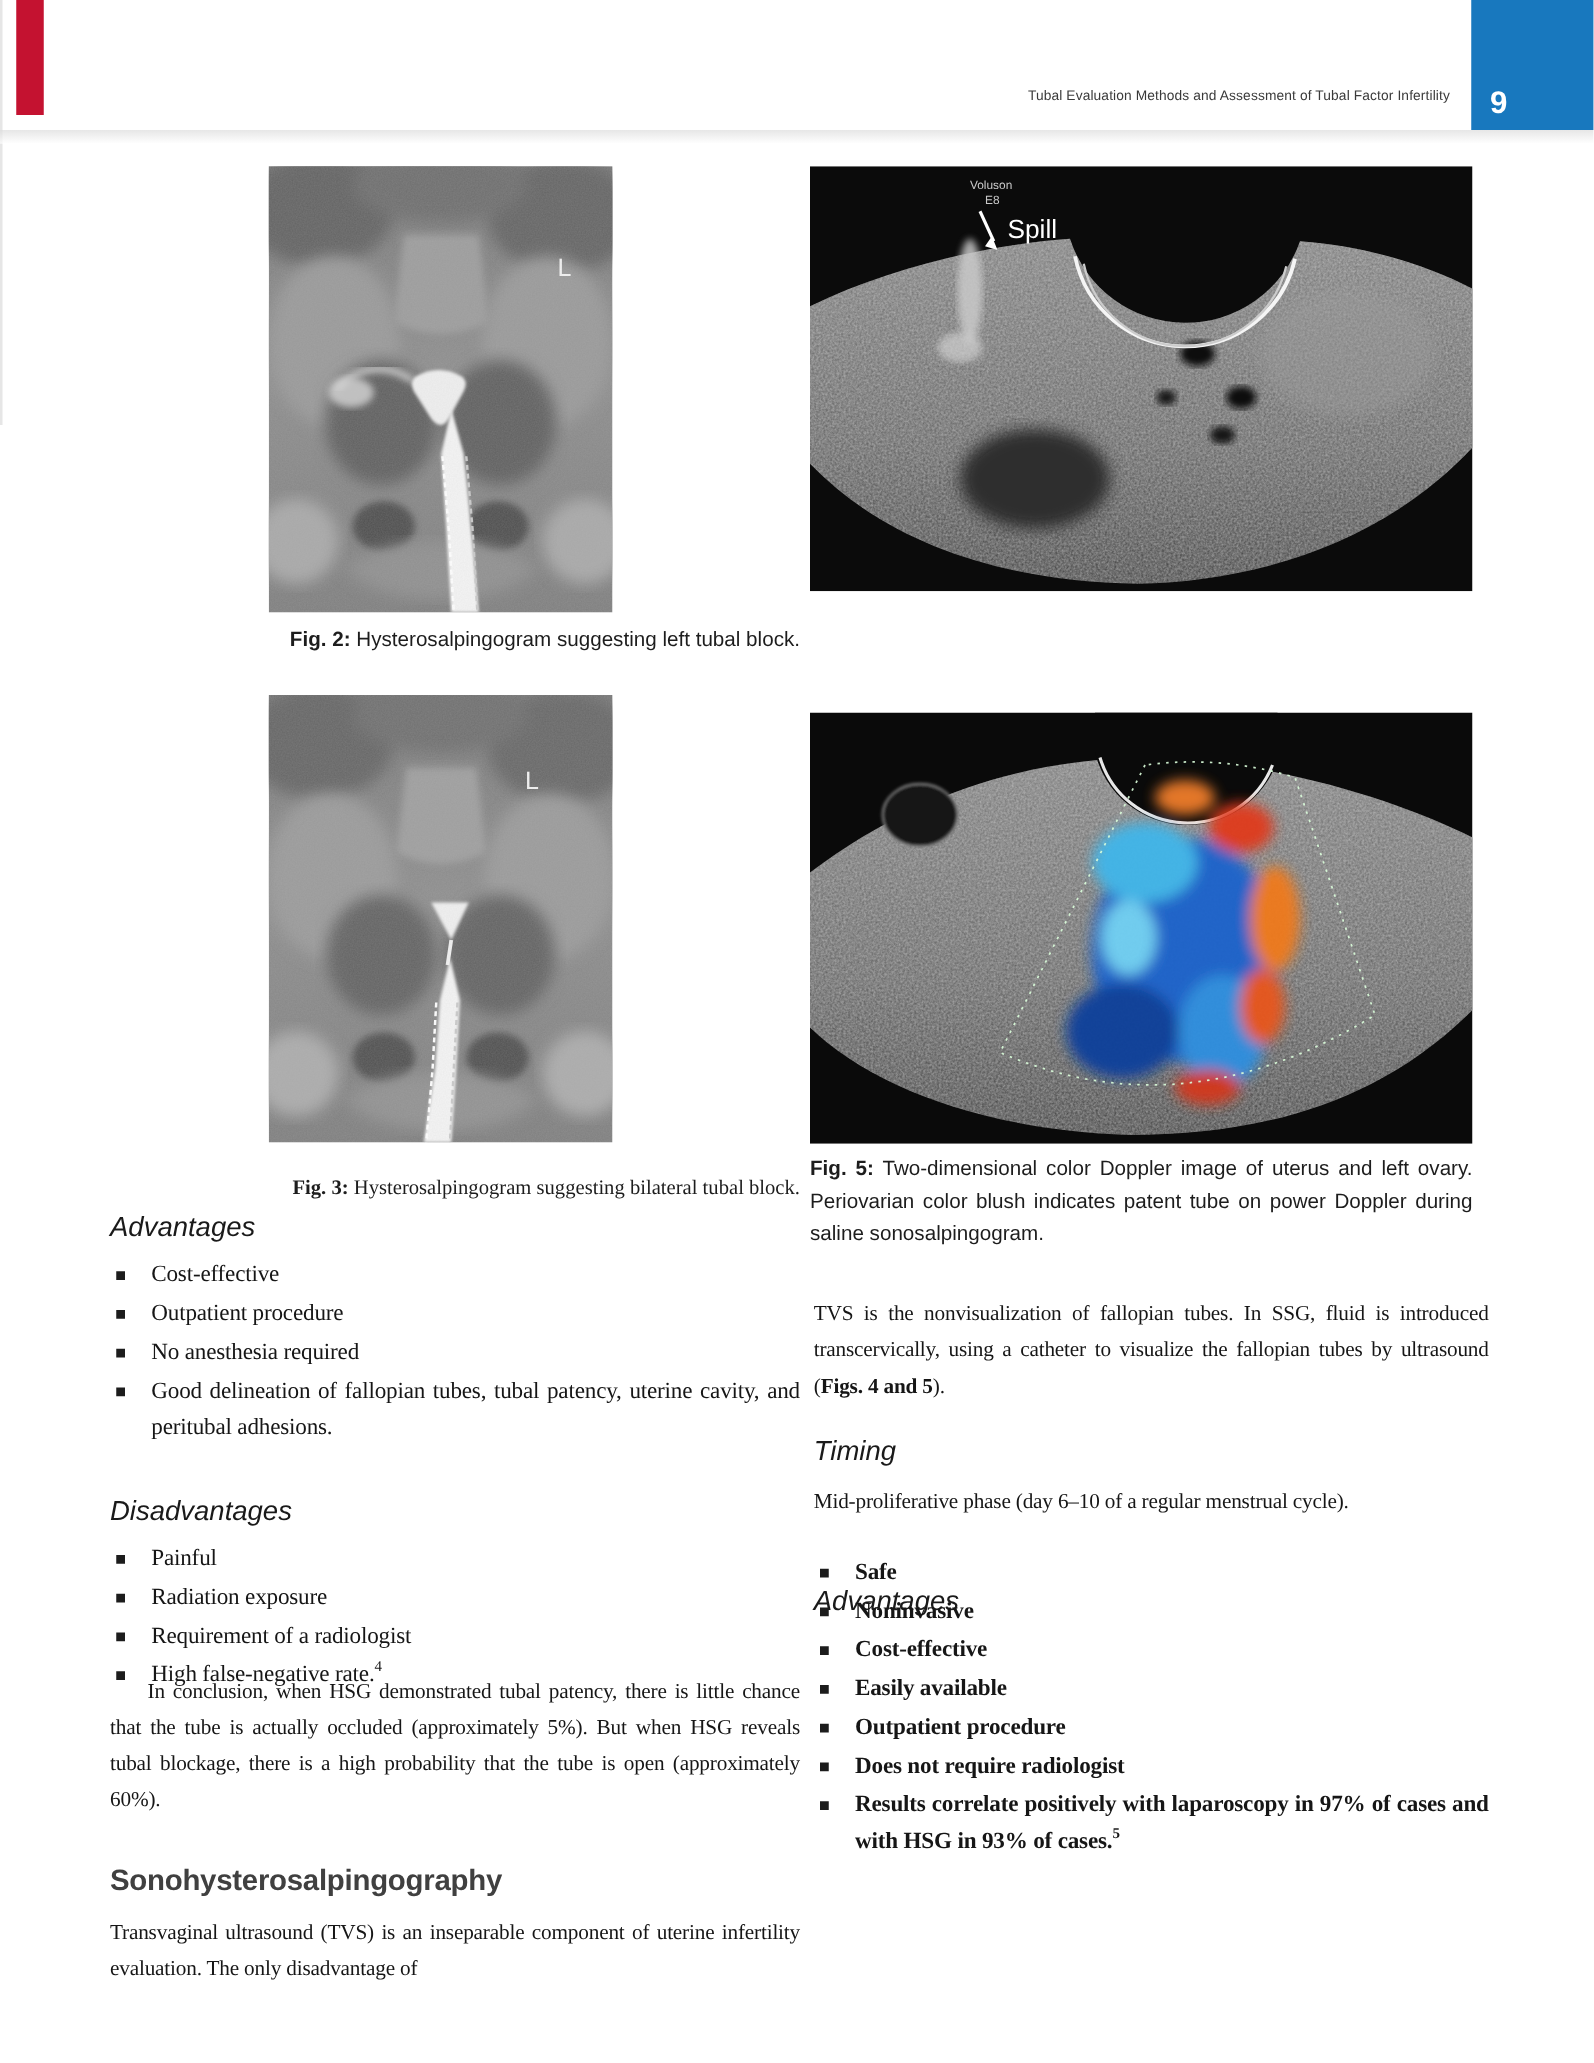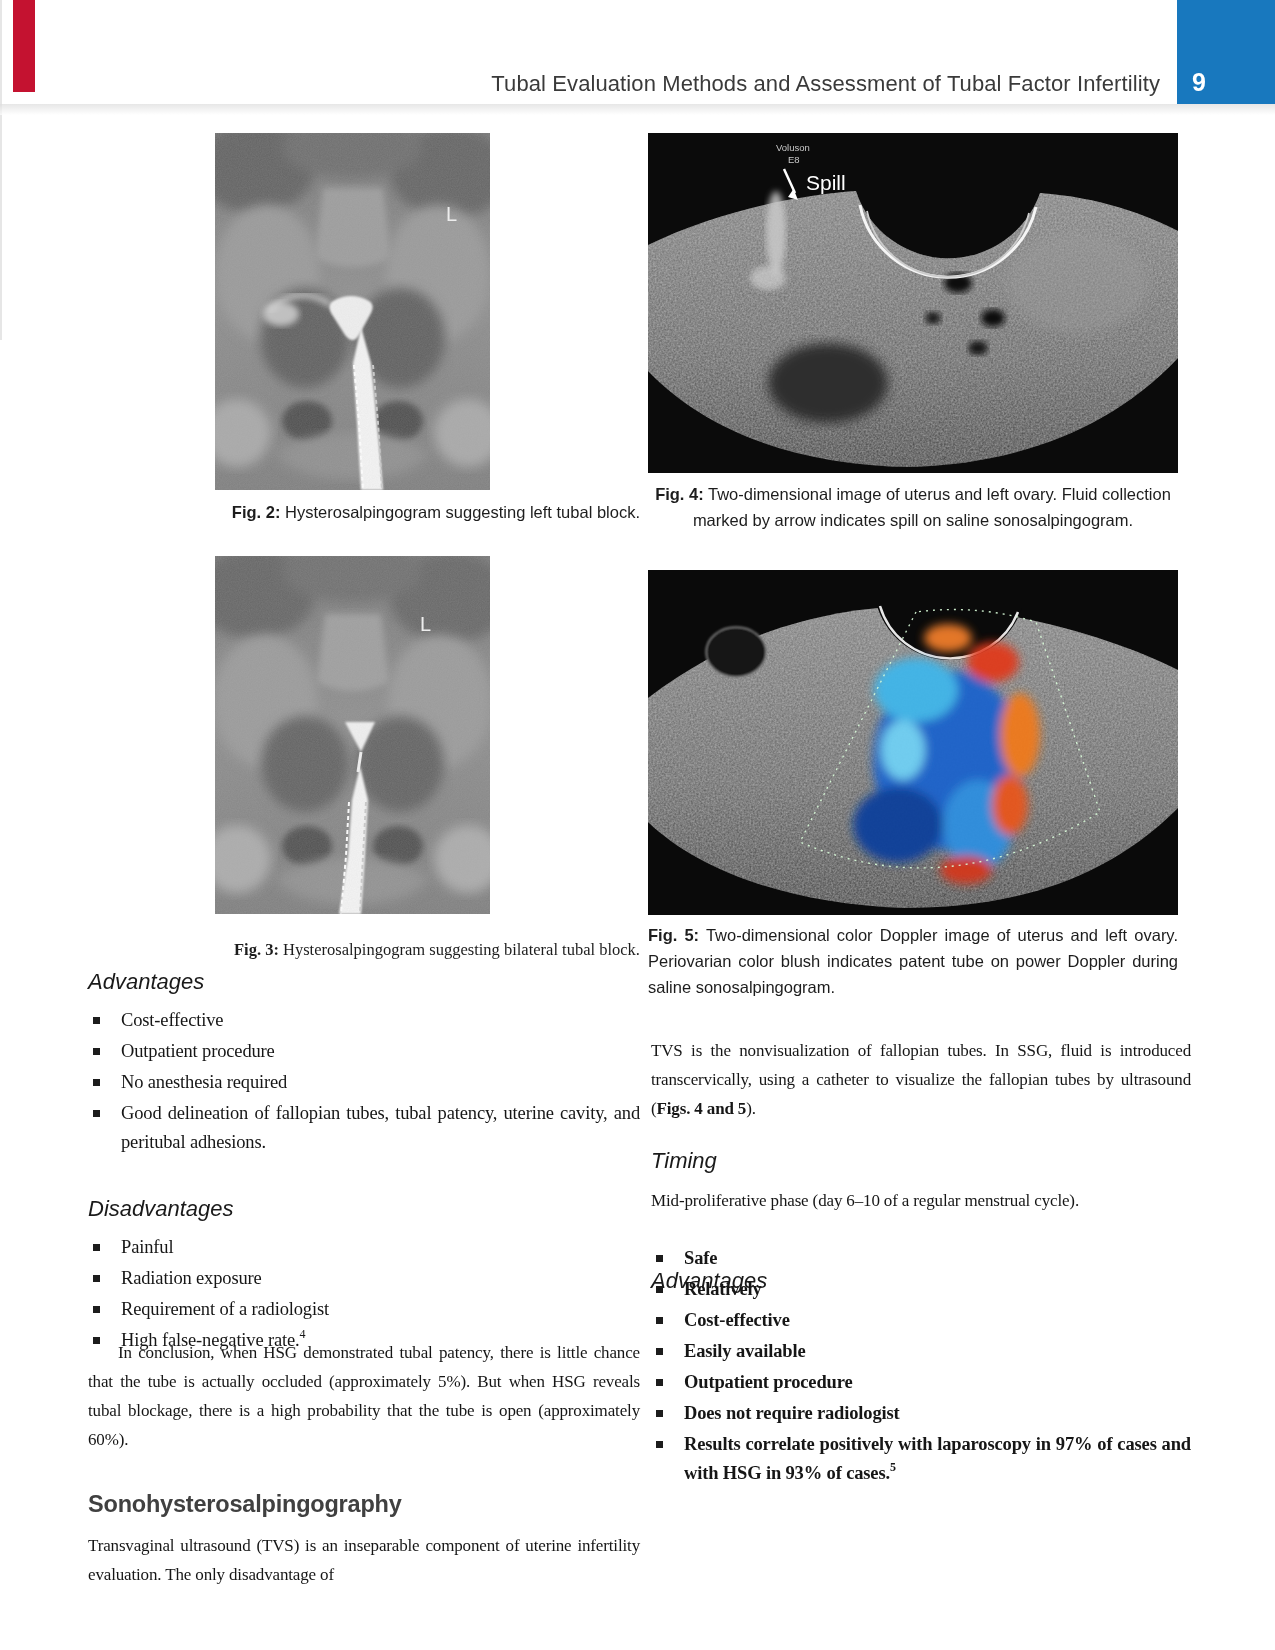--- a/index.html
+++ b/index.html
@@ -5,21 +5,21 @@
   html,body { margin:0; padding:0; background:#ffffff; }
   .page {
     position:relative; width:1275px; height:1650px; background:#ffffff;
     overflow:hidden; font-family:"Liberation Serif", serif; color:#161616;
   }
   
   .left-edge { position:absolute; left:0; top:0; width:2px; height:340px; background:#e6e6e6; }
   .red-tab { position:absolute; left:13px; top:0; width:22px; height:92px; background:#c41230; }
   .running-head {
     position:absolute; top:71px; left:0; width:1160px; text-align:right;
-    font-family:"Liberation Sans", sans-serif; font-size:22px; color:#3a3a3a; letter-spacing:.1px;
+    font-family:"Liberation Sans", sans-serif; font-size:11px; color:#3a3a3a; letter-spacing:.1px;
   }
   .pagenum-box { position:absolute; left:1177px; top:0; width:98px; height:104px; background:#1878be; }
   .pagenum-box span {
     position:absolute; left:15px; bottom:9px; color:#ffffff;
     font:700 25px/1 "Liberation Sans", sans-serif;
   }
   .header-shadow {
     position:absolute; top:104px; left:0; width:1275px; height:11px;
     background:linear-gradient(180deg,#dcdcdc,#ffffff); opacity:.7;
   }
@@ -193,21 +193,20 @@
       <ellipse cx="330" cy="215" rx="10" ry="7" fill="#141414" filter="url(#b3)"></ellipse>
       <path d="M212,72 A90,90 0 0 0 388,74" stroke="#f5f5f5" stroke-width="3" fill="none"></path>
       <path d="M219,78 A83,83 0 0 0 381,80" stroke="#cccccc" stroke-width="1.8" fill="none"></path>
       <text x="128" y="18" font-family="Liberation Sans, sans-serif" font-size="9.5" fill="#c9c9c9">Voluson</text>
       <text x="140" y="30" font-family="Liberation Sans, sans-serif" font-size="9.5" fill="#c9c9c9">E8</text>
       <line x1="136" y1="36" x2="147" y2="60" stroke="#ffffff" stroke-width="2.5"></line>
       <path d="M150,67 l-10,-3 5.5,-8 z" fill="#ffffff"></path>
       <text x="158" y="57" font-family="Liberation Sans, sans-serif" font-size="21" fill="#ffffff">Spill</text>
     </svg>
   </div>
-  <p class="caption cap4"><b>Fig. 4:</b> <span>Two-dimensional image of uterus and left ovary. Fluid collection marked by arrow indicates spill on saline sonosalpingogram.</span></p>
 
   <div class="figbox fig5">
     <svg viewBox="0 0 530 345" width="530" height="345">
       <rect width="530" height="345" fill="#0a0a0a"></rect>
       <path d="M0,128 C90,60 180,38 265,36 C370,38 470,70 530,100 L530,238 C450,318 350,338 255,338 C140,334 50,300 0,252 Z" fill="url(#fang)"></path>
       <path d="M0,128 C90,60 180,38 265,36 C370,38 470,70 530,100 L530,238 C450,318 350,338 255,338 C140,334 50,300 0,252 Z" filter="url(#usno)"></path>
       <path d="M228,32 A76,76 0 0 0 374,38 L374,0 L228,0 Z" fill="#0a0a0a"></path>
       <path d="M232,36 A73,73 0 0 0 370,42" stroke="#e8e8e8" stroke-width="2.5" fill="none"></path>
       <ellipse cx="88" cy="82" rx="30" ry="25" fill="#141414" stroke="#7d7d7d" stroke-width="1.5" filter="url(#b1)"></ellipse>
       <g filter="url(#b5)" opacity="0.95">
@@ -249,21 +248,21 @@
   <p class="body-para section-para">Transvaginal ultrasound (TVS) is an inseparable component of uterine infertility evaluation. The only disadvantage of</p>
 
   <p class="body-para tvs-para"><span>TVS is the nonvisualization of fallopian tubes. In SSG, fluid is introduced transcervically, using a catheter to visualize the fallopian tubes by ultrasound (</span><b>Figs. 4 and 5</b><span>).</span></p>
 
   <h3 class="h-italic timing-h">Timing</h3>
   <p class="body-para timing-para">Mid-proliferative phase (day 6–10 of a regular menstrual cycle).</p>
 
   <h3 class="h-italic adv-h-right">Advantages</h3>
   <ul class="blist adv-l-right">
       <li><span>Safe</span></li>
-      <li><span>Relatively</span></li>
+      <li><span>Noninvasive</span></li>
       <li><span>Cost-effective</span></li>
       <li><span>Easily available</span></li>
       <li><span>Outpatient procedure</span></li>
       <li><span>Does not require radiologist</span></li>
       <li><span>Results correlate positively with laparoscopy in 97% of cases and with HSG in 93% of cases.</span><sup>5</sup></li>
     </ul>
 
 </div>
 
 </body></html>

